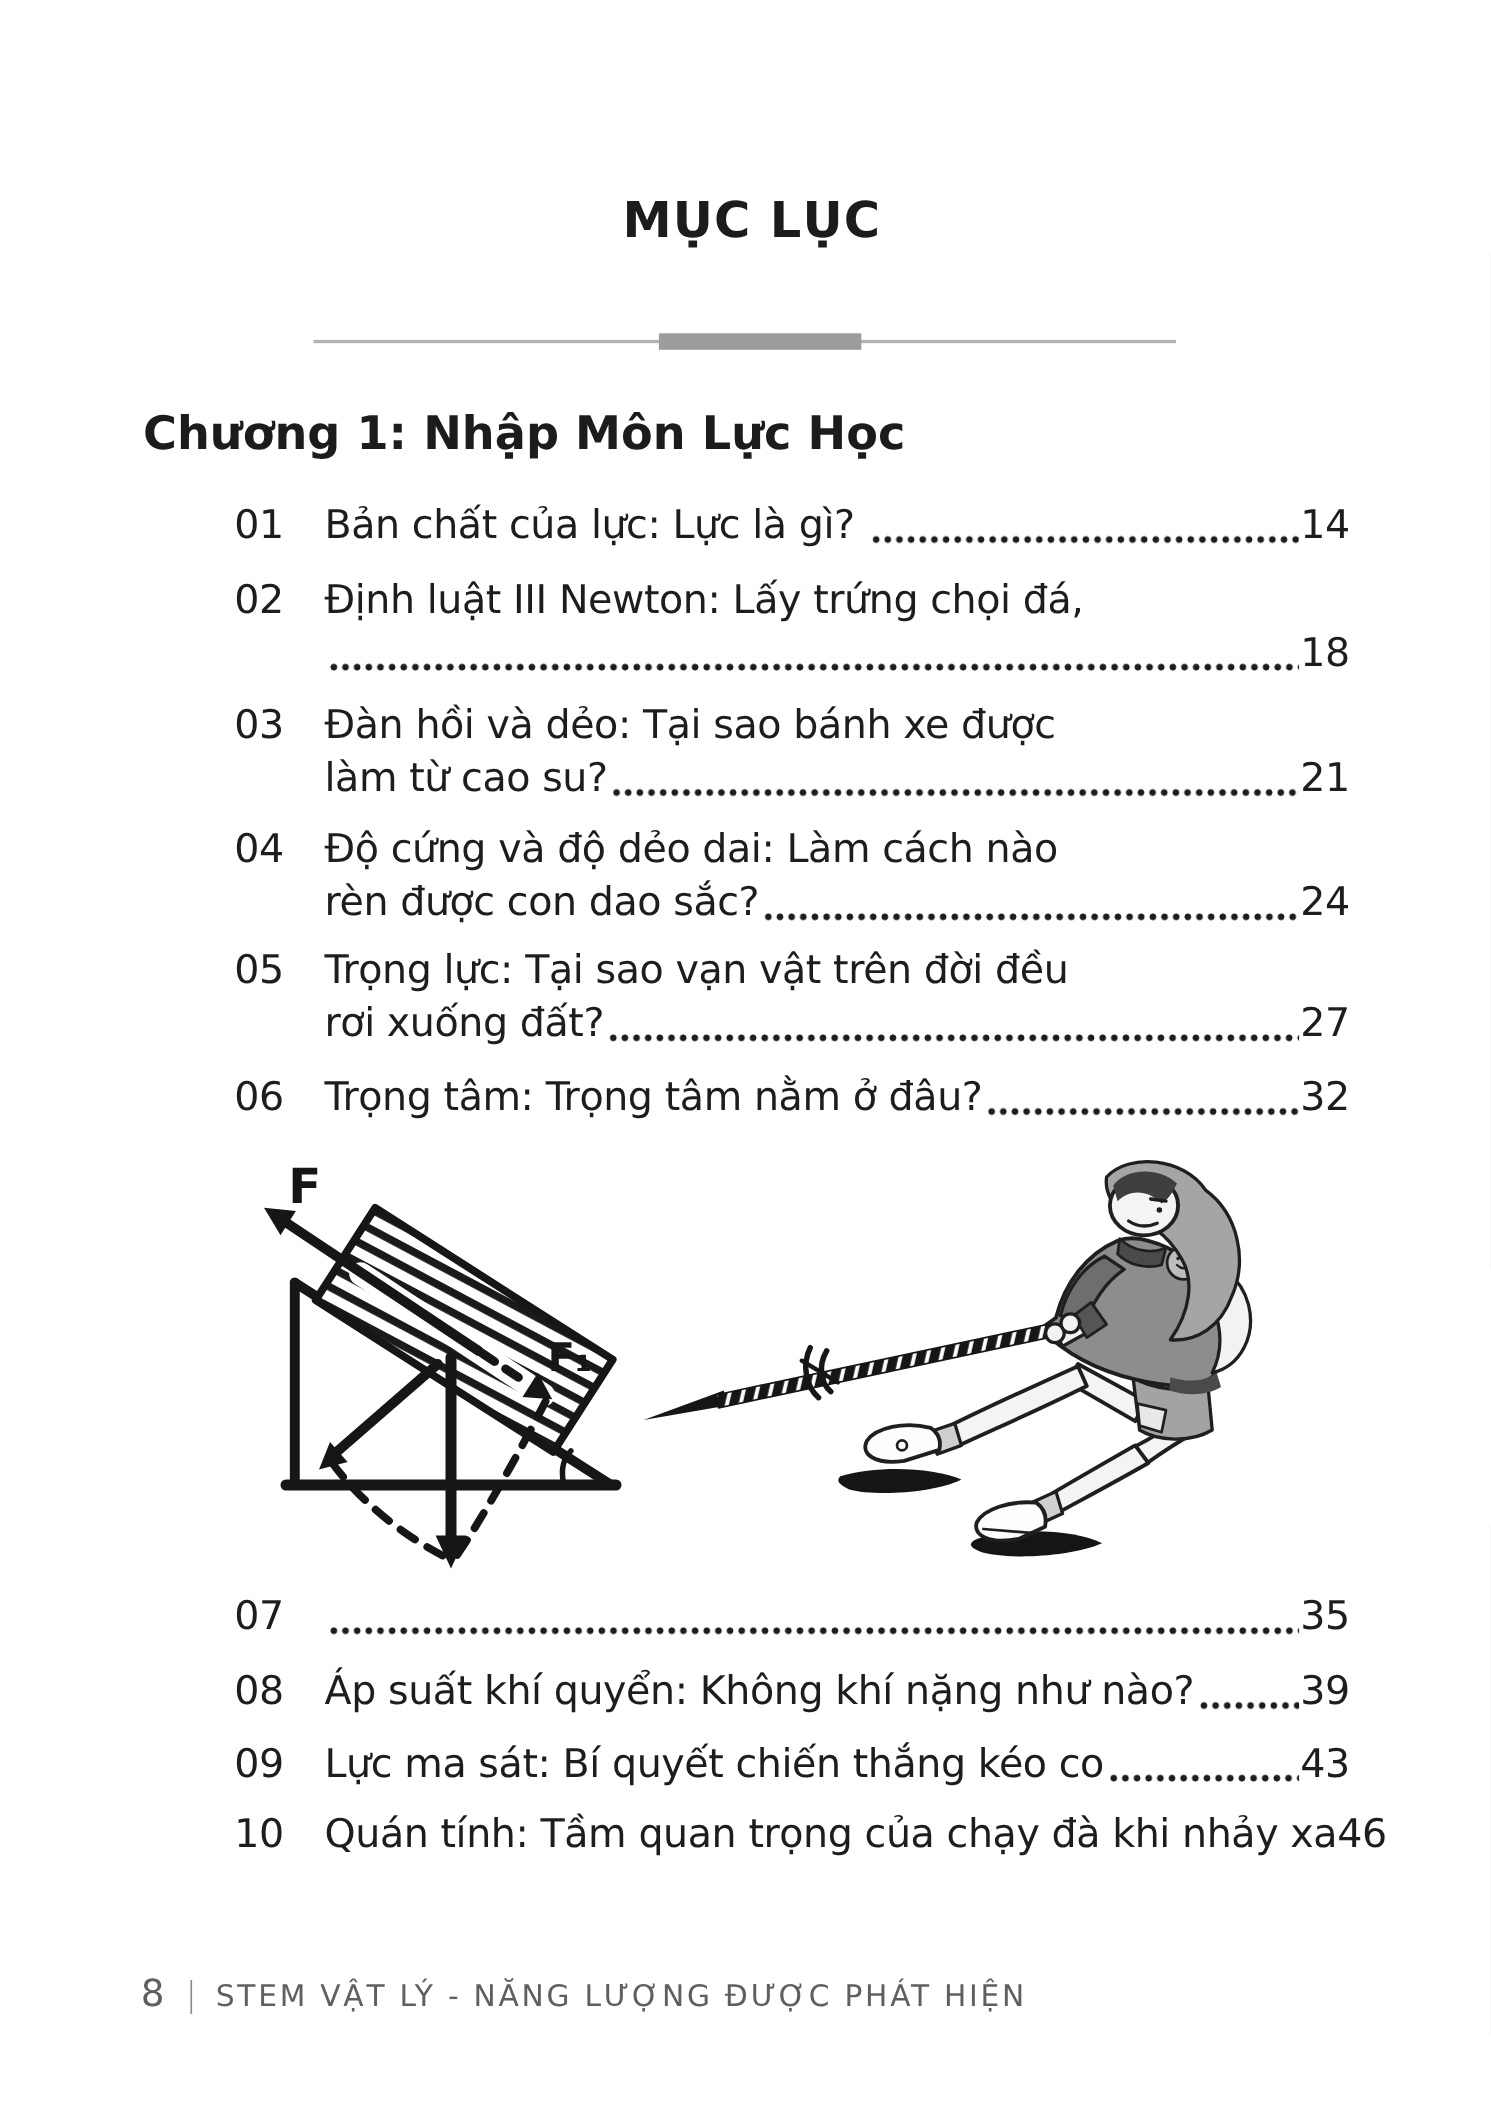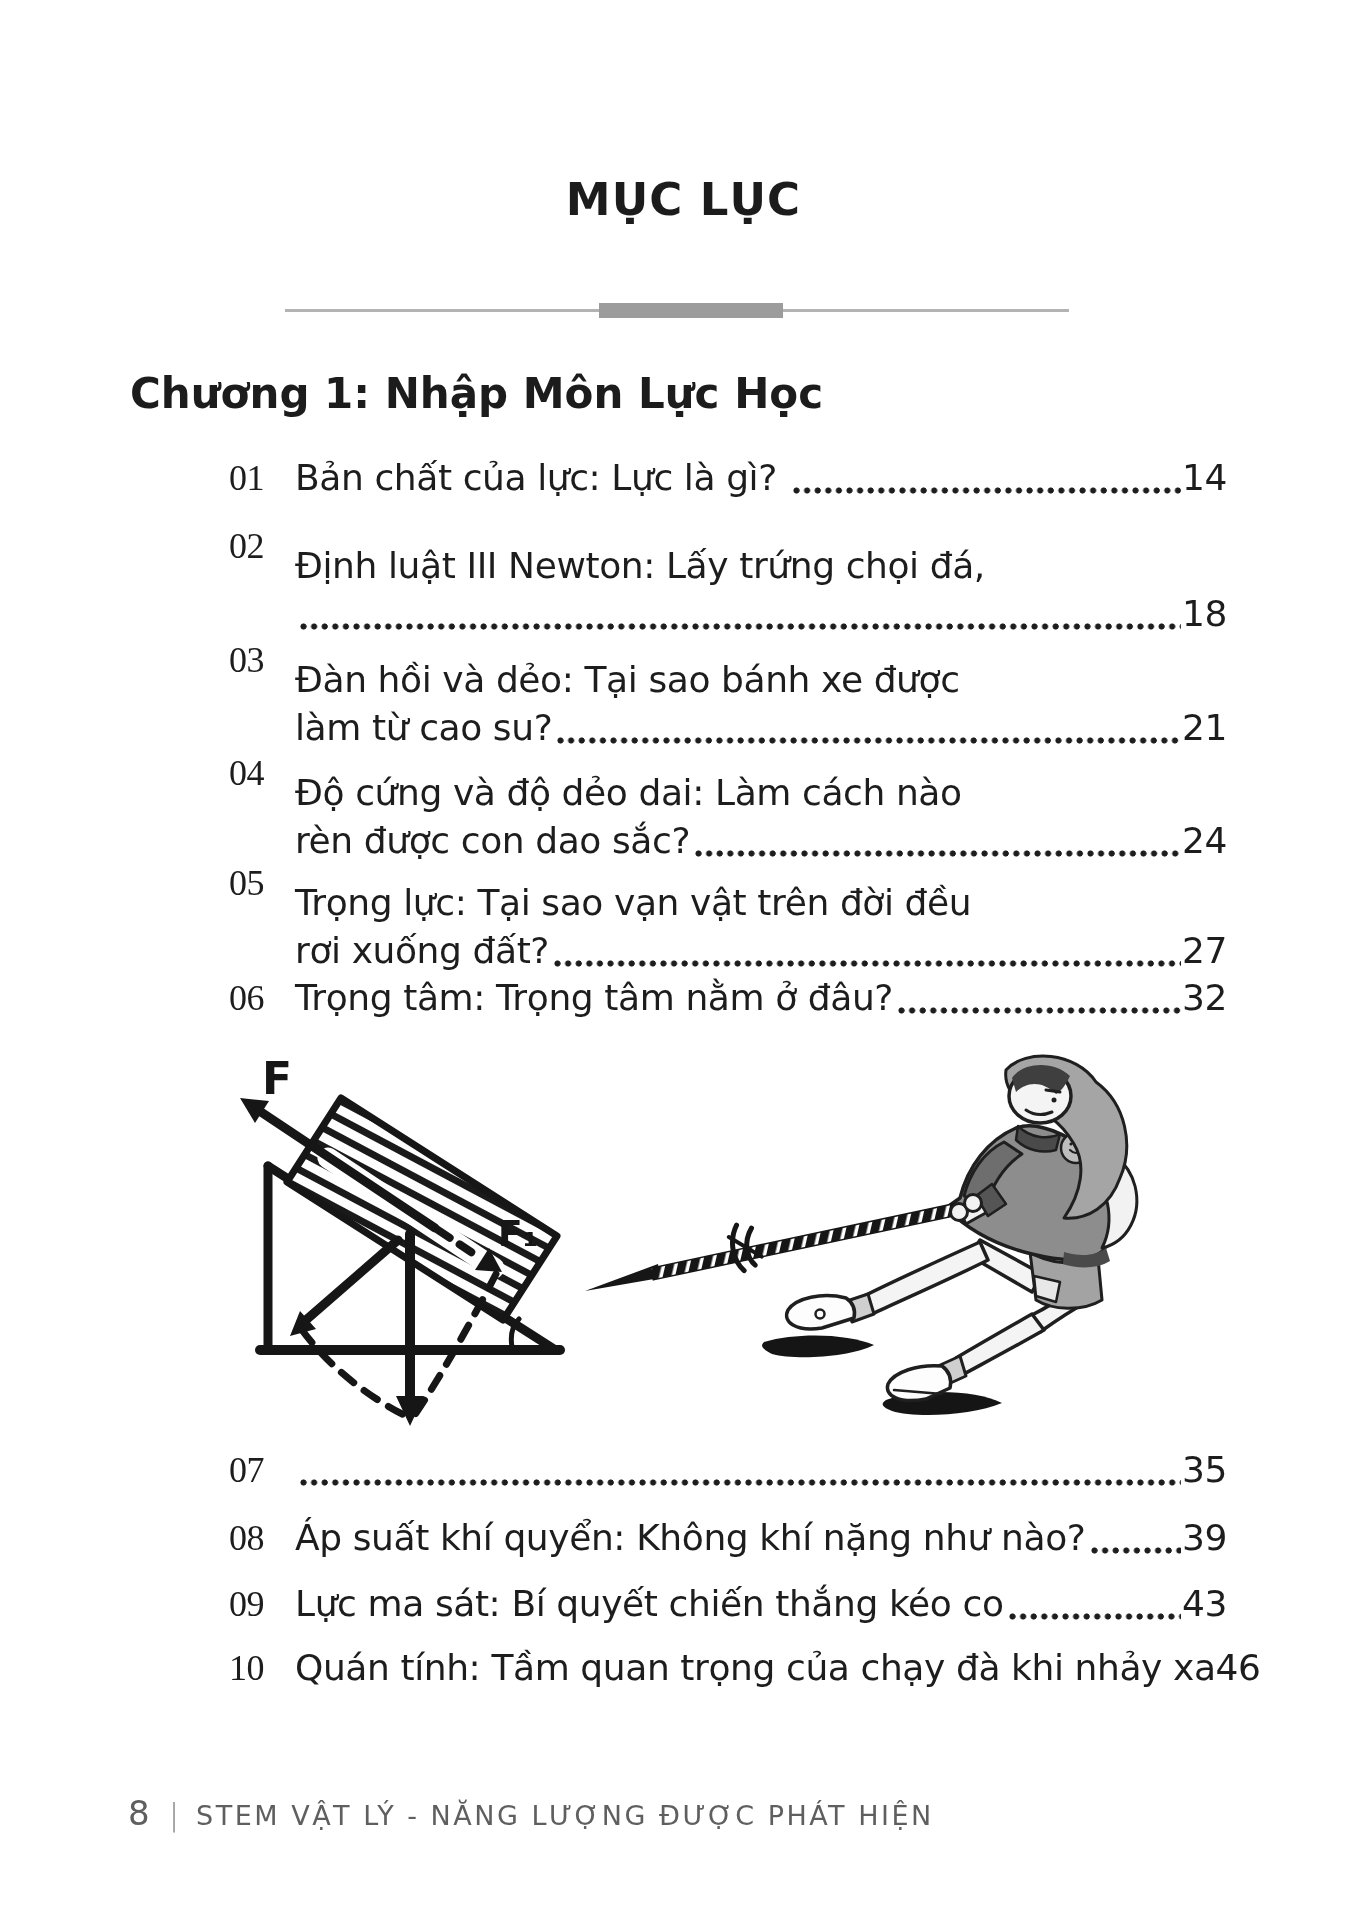--- a/index.html
+++ b/index.html
@@ -19,23 +19,23 @@
   .divider .line{position:absolute; left:0; top:6px; width:100%; height:3px; background:#b3b3b3;}
   .divider .bar{position:absolute; left:314px; top:0; width:184px; height:15px; background:#9c9c9c;}
   .chapter-heading{
     position:absolute; left:130px; top:368px; margin:0;
     font-size:42px; line-height:52px; font-weight:700; color:#1c1c1c;
   }
   .entry{
     position:absolute; left:213px; width:1014px;
     font-size:36px; line-height:48px; letter-spacing:-0.4px; color:#1d1d1d;
   }
-  .entry .num{position:absolute; left:16px; top:0;font-family:Liberation Serif, serif;}
+  .entry .num{position:absolute; left:0; top:0;}
   .entry .body{margin-left:82px;}
-  .entry .wrap-line{white-space:pre;margin-top:20px;}
+  .entry .wrap-line{white-space:pre;}
   .entry .page-line{display:flex; flex-wrap:nowrap;}
   .entry .txt{white-space:pre; flex:0 0 auto;}
   .entry .pg{flex:0 0 auto;}
   .entry .leader{flex:1 1 auto; min-width:0; position:relative;}
   .entry .leader::after{
     content:""; position:absolute; left:5px; right:1px; bottom:8px; height:7px;
     background-image:radial-gradient(circle at 3.5px 3.5px,#1d1d1d 2.7px,transparent 3.4px);
     background-size:10.6px 7px; background-repeat:repeat-x;
   }
   .illustration{position:absolute; left:180px; top:1048px; width:980px; height:396px;}

